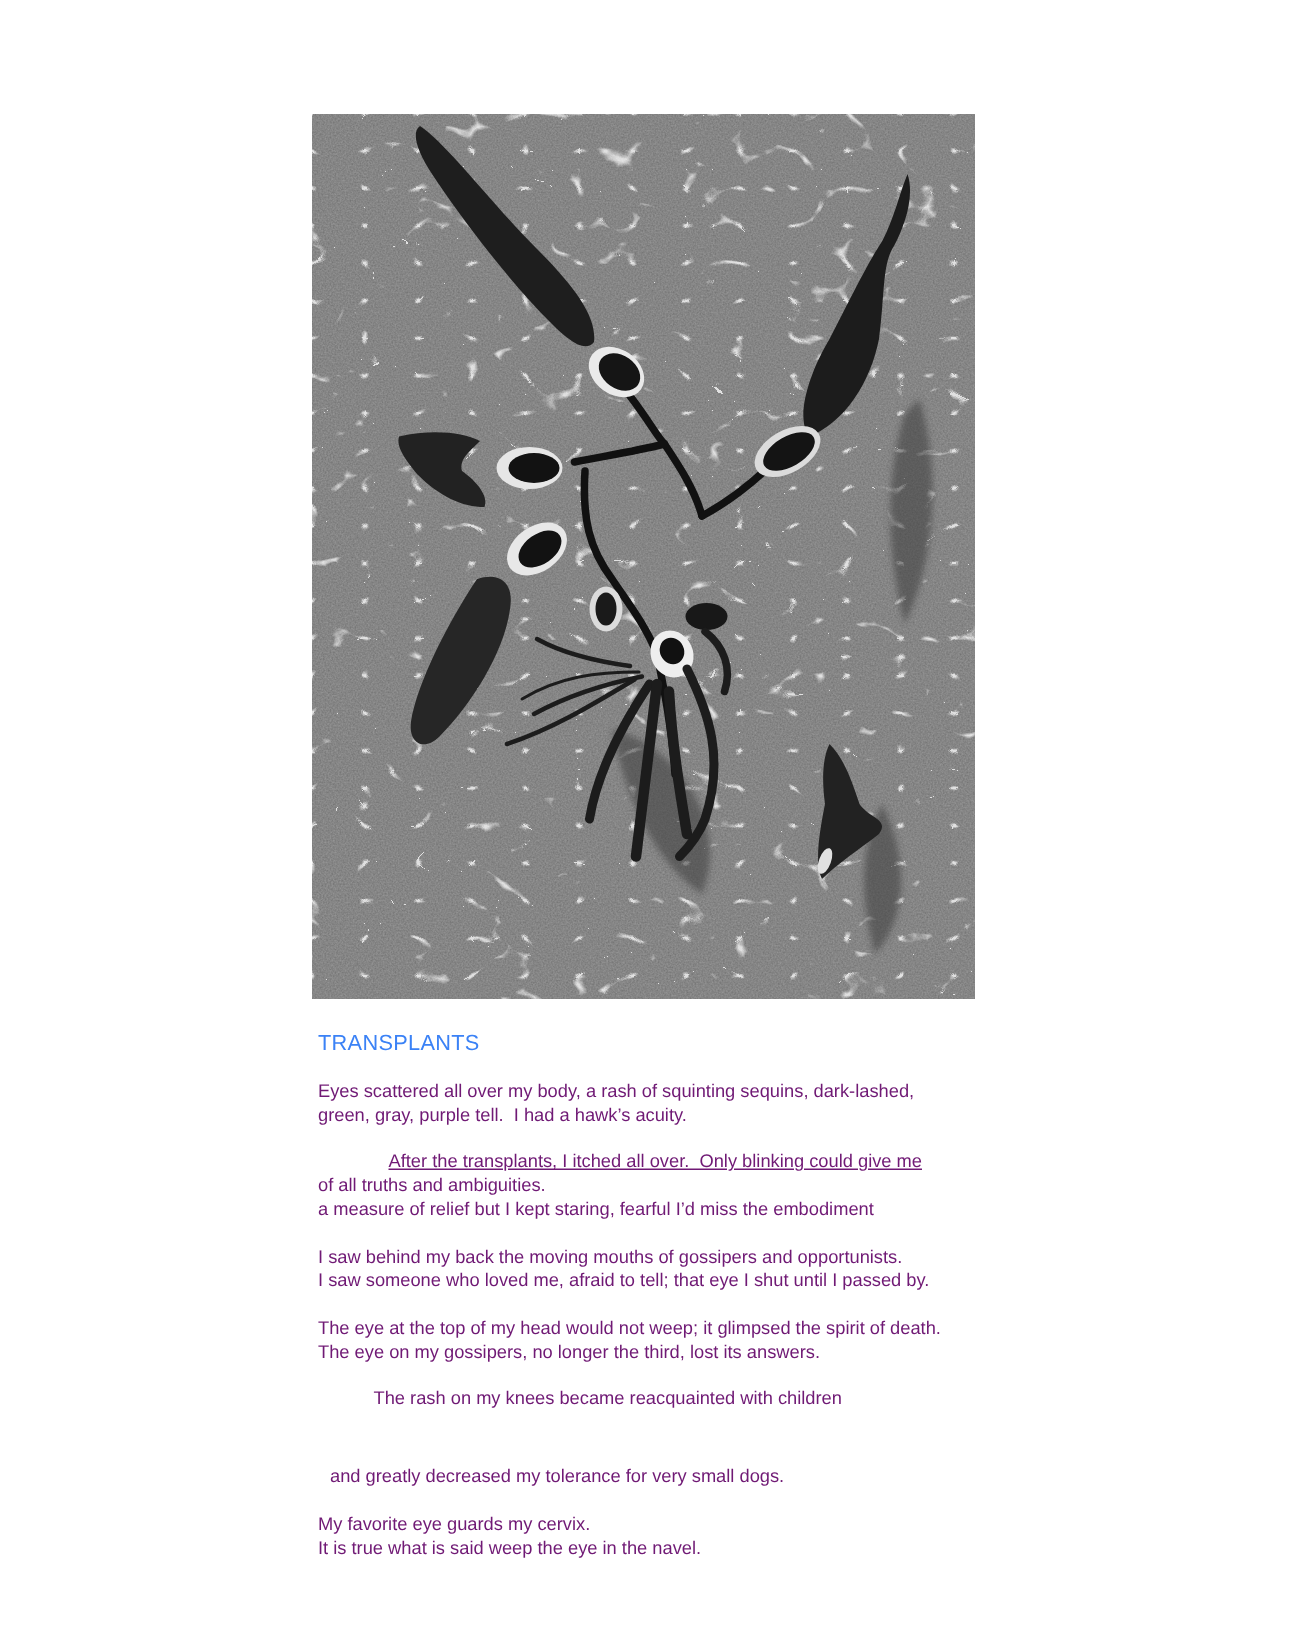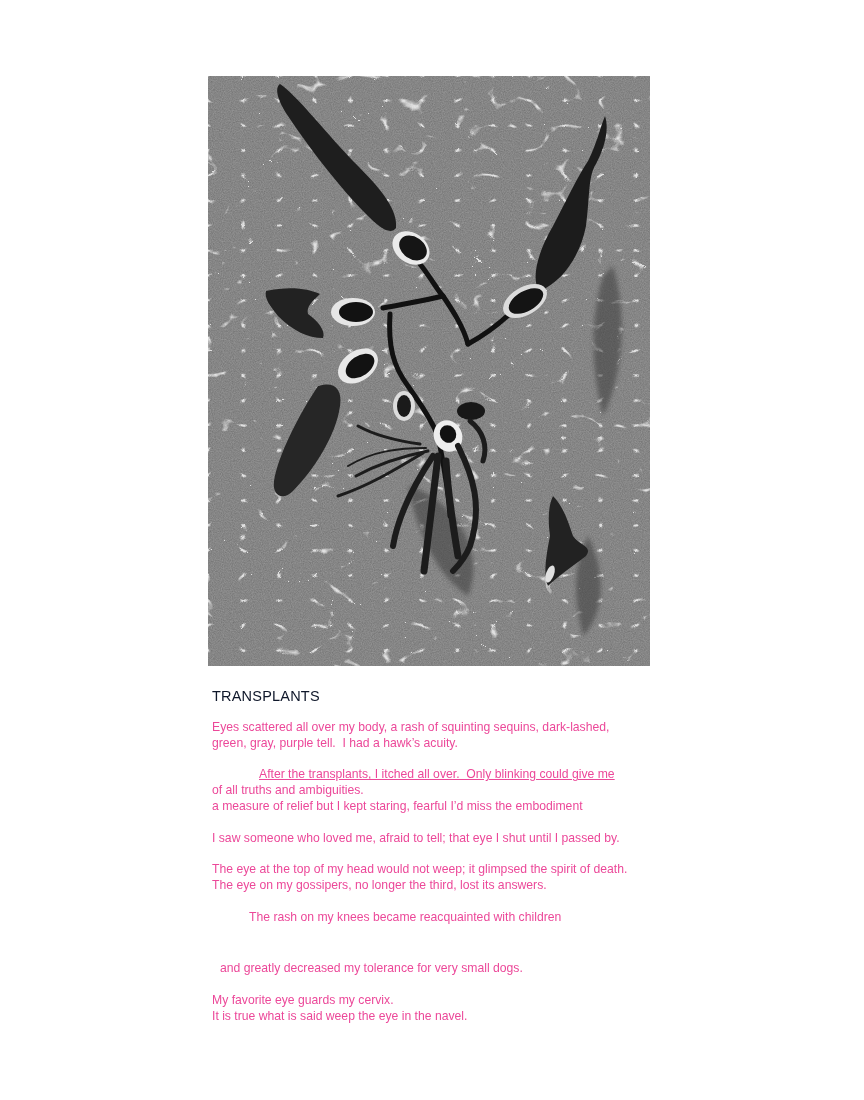--- a/index.html
+++ b/index.html
@@ -1,21 +1,21 @@
 <!DOCTYPE html>
 <html><head>
 <meta charset="utf-8">
 <style>
   html, body { margin: 0; padding: 0; background: #ffffff; }
   body { width: 864px; height: 1100px; position: relative; overflow: hidden;
          font-family: "Liberation Sans", sans-serif; color: #3a3a3a; }
   .photo { position: absolute; left: 208px; top: 76px; width: 442px; height: 590px; overflow: hidden; background: #7a7a7a; }
   .photo svg { display: block; width: 442px; height: 590px; }
-  .title { position: absolute; left: 212px; top: 688px; font-size: 14.5px; letter-spacing: 0.2px; color: #0f172a; margin: 0; font-weight: normal; }
-  .poem { position: absolute; left: 212px; top: 720px; width: 500px; font-size: 12.2px; line-height: 15.8px; color: #ec4899; }
+  .title { position: absolute; left: 212px; top: 688px; font-size: 14.5px; letter-spacing: 0.2px; color: #3b82f6; margin: 0; font-weight: normal; }
+  .poem { position: absolute; left: 212px; top: 720px; width: 500px; font-size: 12.2px; line-height: 15.8px; color: #701a75; }
   .stanza { margin: 0 0 15.8px 0; }
   .line { display: block; white-space: pre; }
   .indent1 { padding-left: 47px; text-decoration: underline; }
   .indent2 { padding-left: 37px; }
   .indent3 { padding-left: 8px; margin-top: 36px; }
 </style>
 </head>
 <body>
 
 <div class="photo">
@@ -98,20 +98,21 @@
   <p class="stanza">
     <span class="line">Eyes scattered all over my body, a rash of squinting sequins, dark-lashed,</span>
     <span class="line">green, gray, purple tell.  I had a hawk’s acuity.</span>
   </p>
   <p class="stanza">
     <span class="line indent1">After the transplants, I itched all over.  Only blinking could give me</span>
     <span class="line">of all truths and ambiguities.</span>
     <span class="line">a measure of relief but I kept staring, fearful I’d miss the embodiment</span>
   </p>
   <p class="stanza">
+    <span class="line">I saw behind my back the moving mouths of gossipers and opportunists.</span>
     <span class="line">I saw someone who loved me, afraid to tell; that eye I shut until I passed by.</span>
   </p>
   <p class="stanza">
     <span class="line">The eye at the top of my head would not weep; it glimpsed the spirit of death.</span>
     <span class="line">The eye on my gossipers, no longer the third, lost its answers.</span>
   </p>
   <p class="stanza">
     <span class="line indent2">The rash on my knees became reacquainted with children</span>
     <span class="line indent3">and greatly decreased my tolerance for very small dogs.</span>
   </p>

